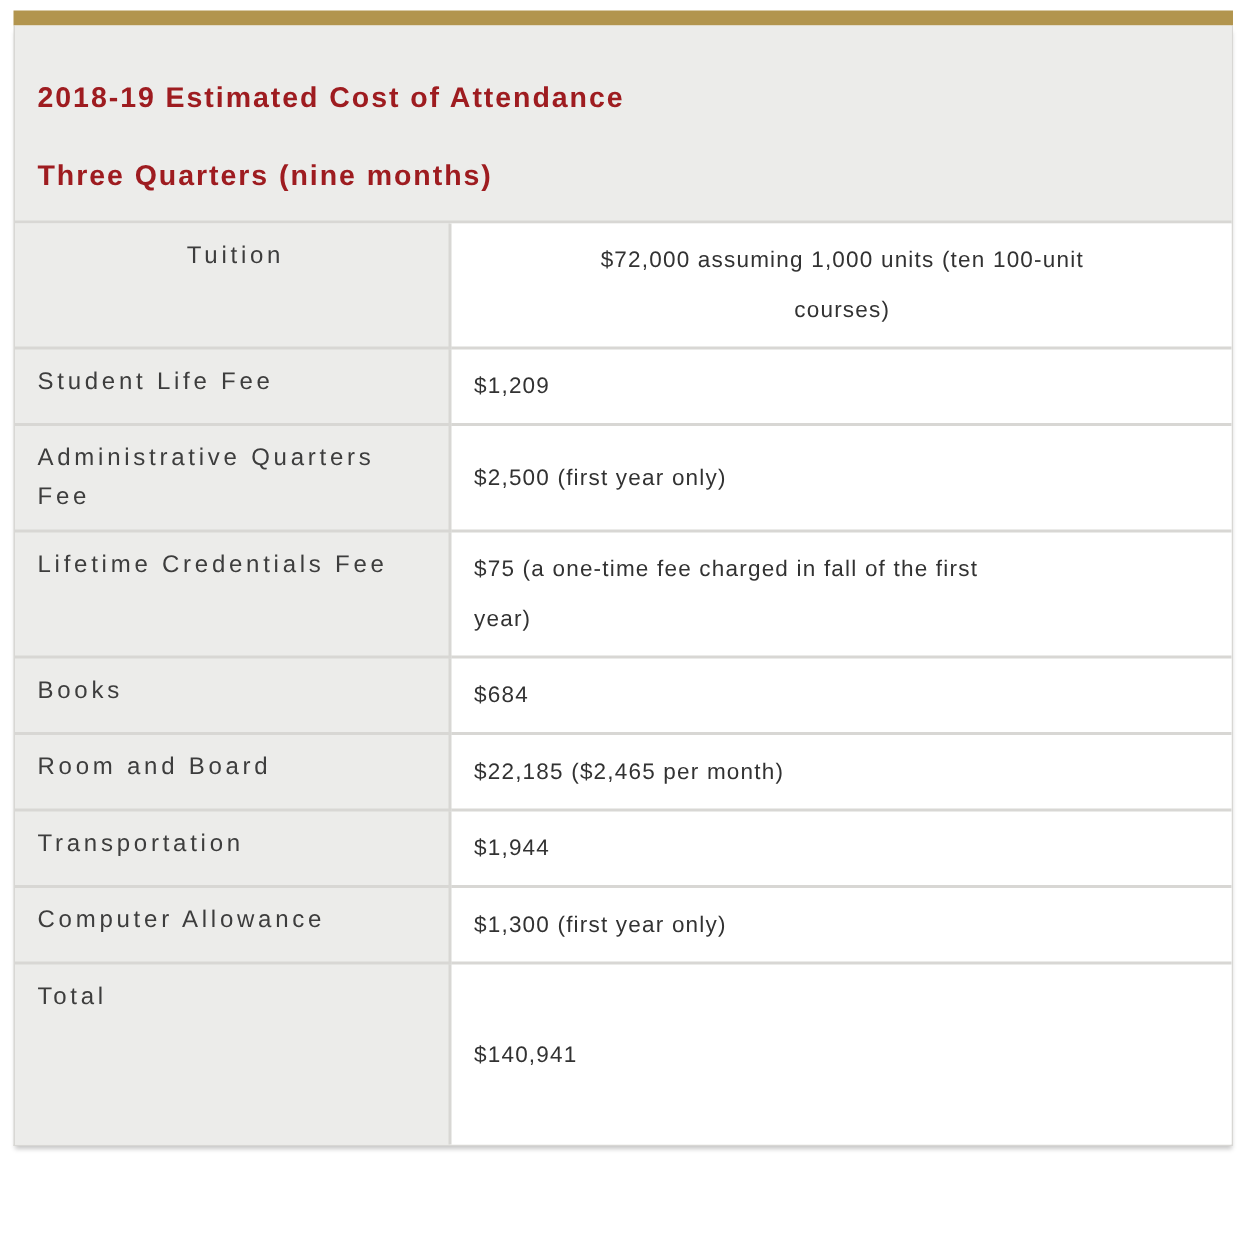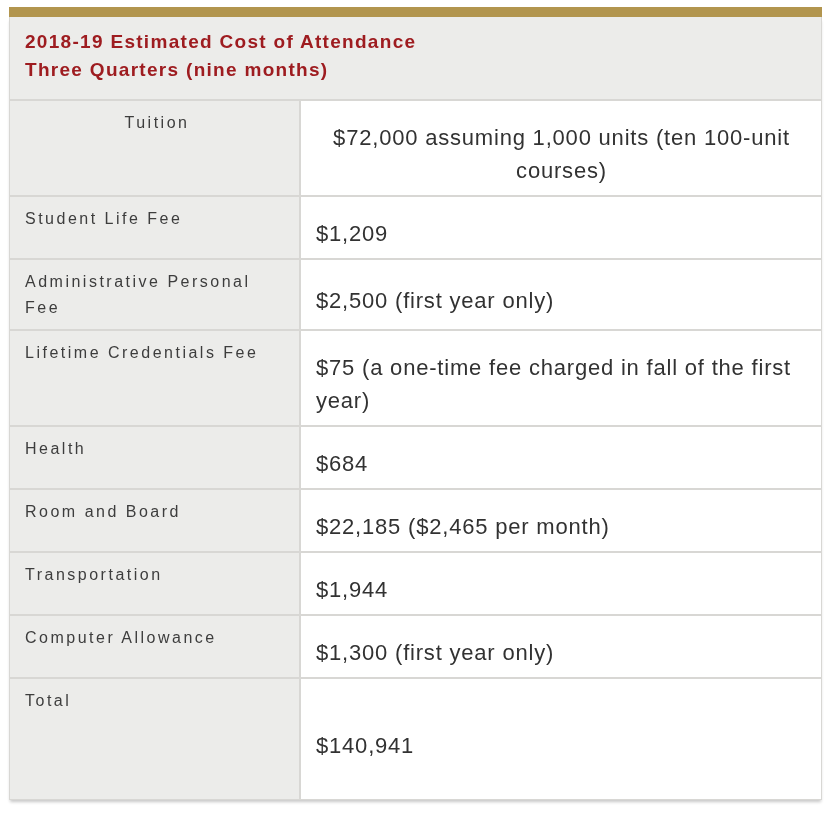--- a/index.html
+++ b/index.html
@@ -36,20 +36,21 @@
     padding: 11px 15px 15px 15px;
     border-bottom: 2px solid var(--border, #d8d7d4);
   }
   .title-line {
     color: var(--title-color, #9e1c20);
     font-size: 19px;
     font-weight: bold;
     letter-spacing: 1.3px;
     line-height: 28px;
     white-space: nowrap;
+    margin-top: 24px;
   }
   table.cost-table {
     width: 100%;
     border-collapse: collapse;
     table-layout: fixed;
   }
   table.cost-table tr {
     height: 37px;
   }
   table.cost-table tr.total-row {
@@ -64,22 +65,22 @@
     letter-spacing: 2.5px;
     line-height: 26px;
     color: var(--label-color, #3d3d3d);
     white-space: pre-line;
     border: 2px solid var(--border, #d8d7d4);
     border-left: none;
   }
   td.value-cell {
     background: var(--value-bg, #ffffff);
     vertical-align: middle;
-    padding: 20px 14px 8px 15px;
-    font-size: 22px;
+    padding: 8px 14px 8px 15px;
+    font-size: 15px;
     letter-spacing: 0.8px;
     line-height: 33px;
     color: var(--value-color, #323232);
     white-space: pre-line;
     border: 2px solid var(--border, #d8d7d4);
     border-right: none;
   }
   table.cost-table tr:first-child td { border-top: none; text-align: center; }
   table.cost-table tr:last-child td { border-bottom: none; }
 </style>
@@ -98,31 +99,31 @@
           <tr>
             <td class="label-cell">Tuition</td>
             <td class="value-cell">$72,000 assuming 1,000 units (ten 100-unit
 courses)</td>
           </tr>
           <tr>
             <td class="label-cell">Student Life Fee</td>
             <td class="value-cell">$1,209</td>
           </tr>
           <tr>
-            <td class="label-cell">Administrative Personal
+            <td class="label-cell">Administrative Quarters
 Fee</td>
             <td class="value-cell">$2,500 (first year only)</td>
           </tr>
           <tr>
             <td class="label-cell">Lifetime Credentials Fee</td>
             <td class="value-cell">$75 (a one-time fee charged in fall of the first
 year)</td>
           </tr>
           <tr>
-            <td class="label-cell">Health</td>
+            <td class="label-cell">Books</td>
             <td class="value-cell">$684</td>
           </tr>
           <tr>
             <td class="label-cell">Room and Board</td>
             <td class="value-cell">$22,185 ($2,465 per month)</td>
           </tr>
           <tr>
             <td class="label-cell">Transportation</td>
             <td class="value-cell">$1,944</td>
           </tr>

